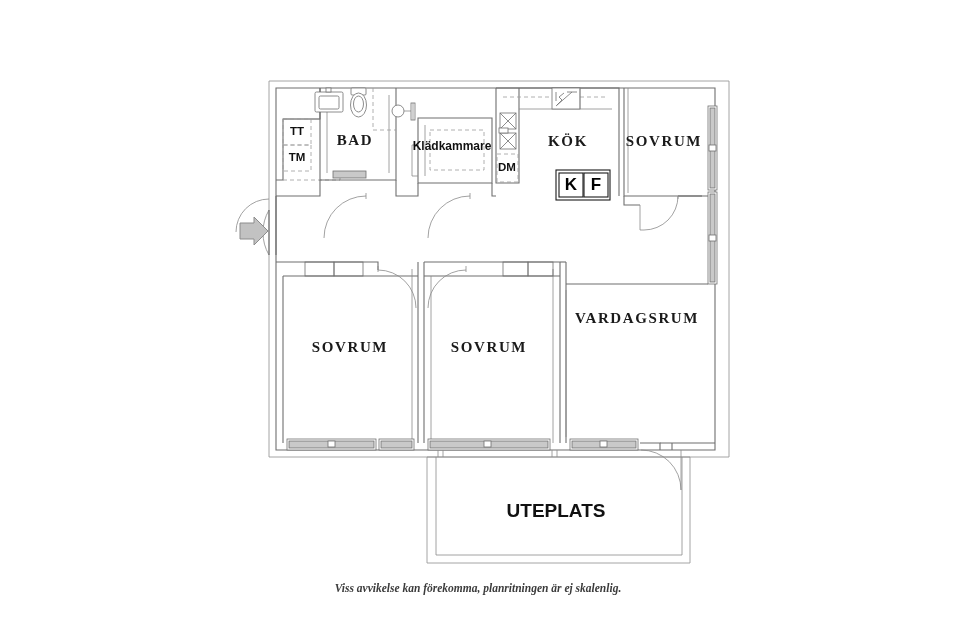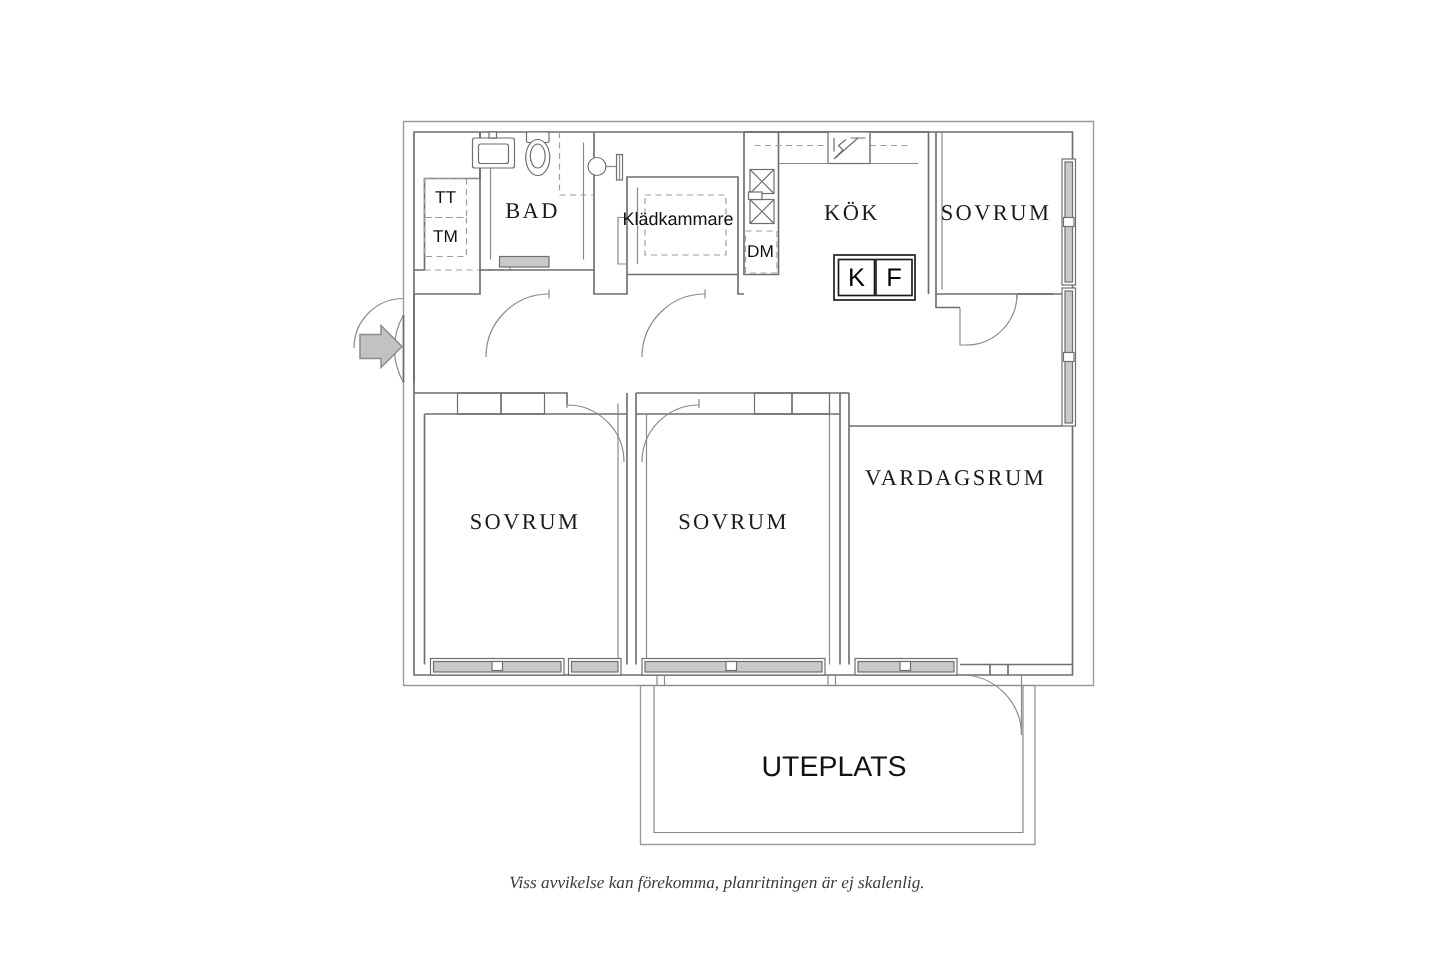--- a/index.html
+++ b/index.html
@@ -12,20 +12,21 @@
     width: 960px;
     height: 640px;
     font-family: "Liberation Sans", sans-serif;
     overflow: hidden;
   }
   #plan-root {
     position: relative;
     width: 804px;
     height: 640px;
     background: #ffffff;
+    font-weight: bold;
   }
   #floorplan-svg {
     position: absolute;
     left: 0;
     top: 0;
     width: 960px;
     height: 640px;
   }
   .room-label {
     font-family: "Liberation Serif", serif;

